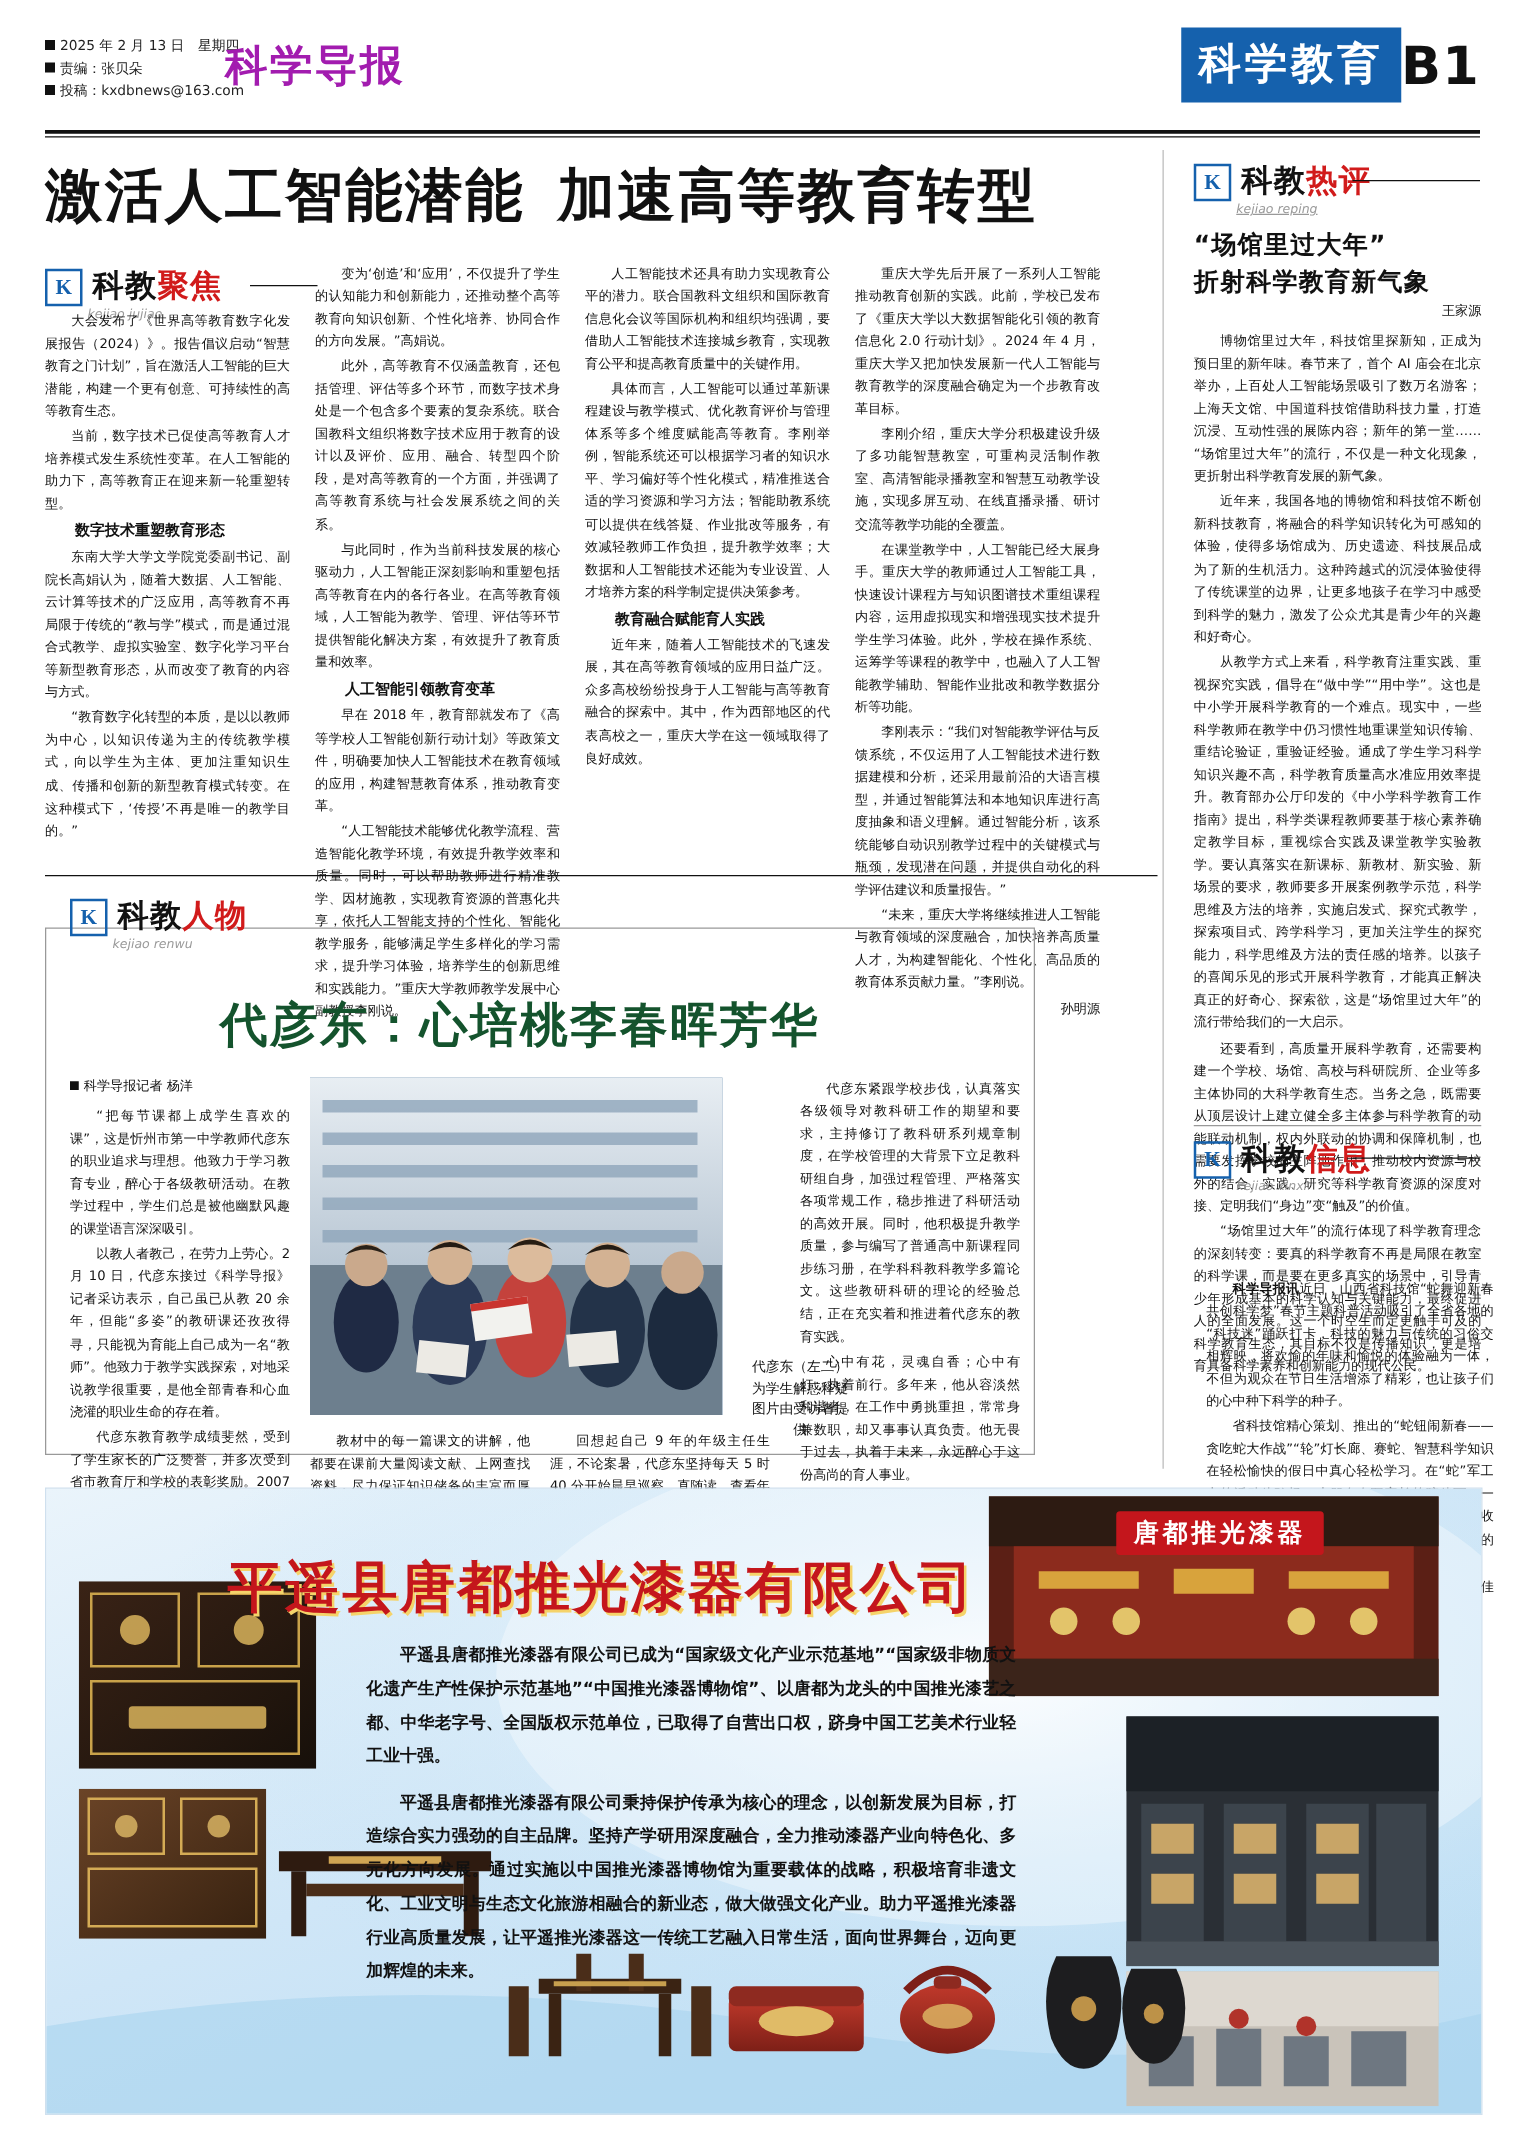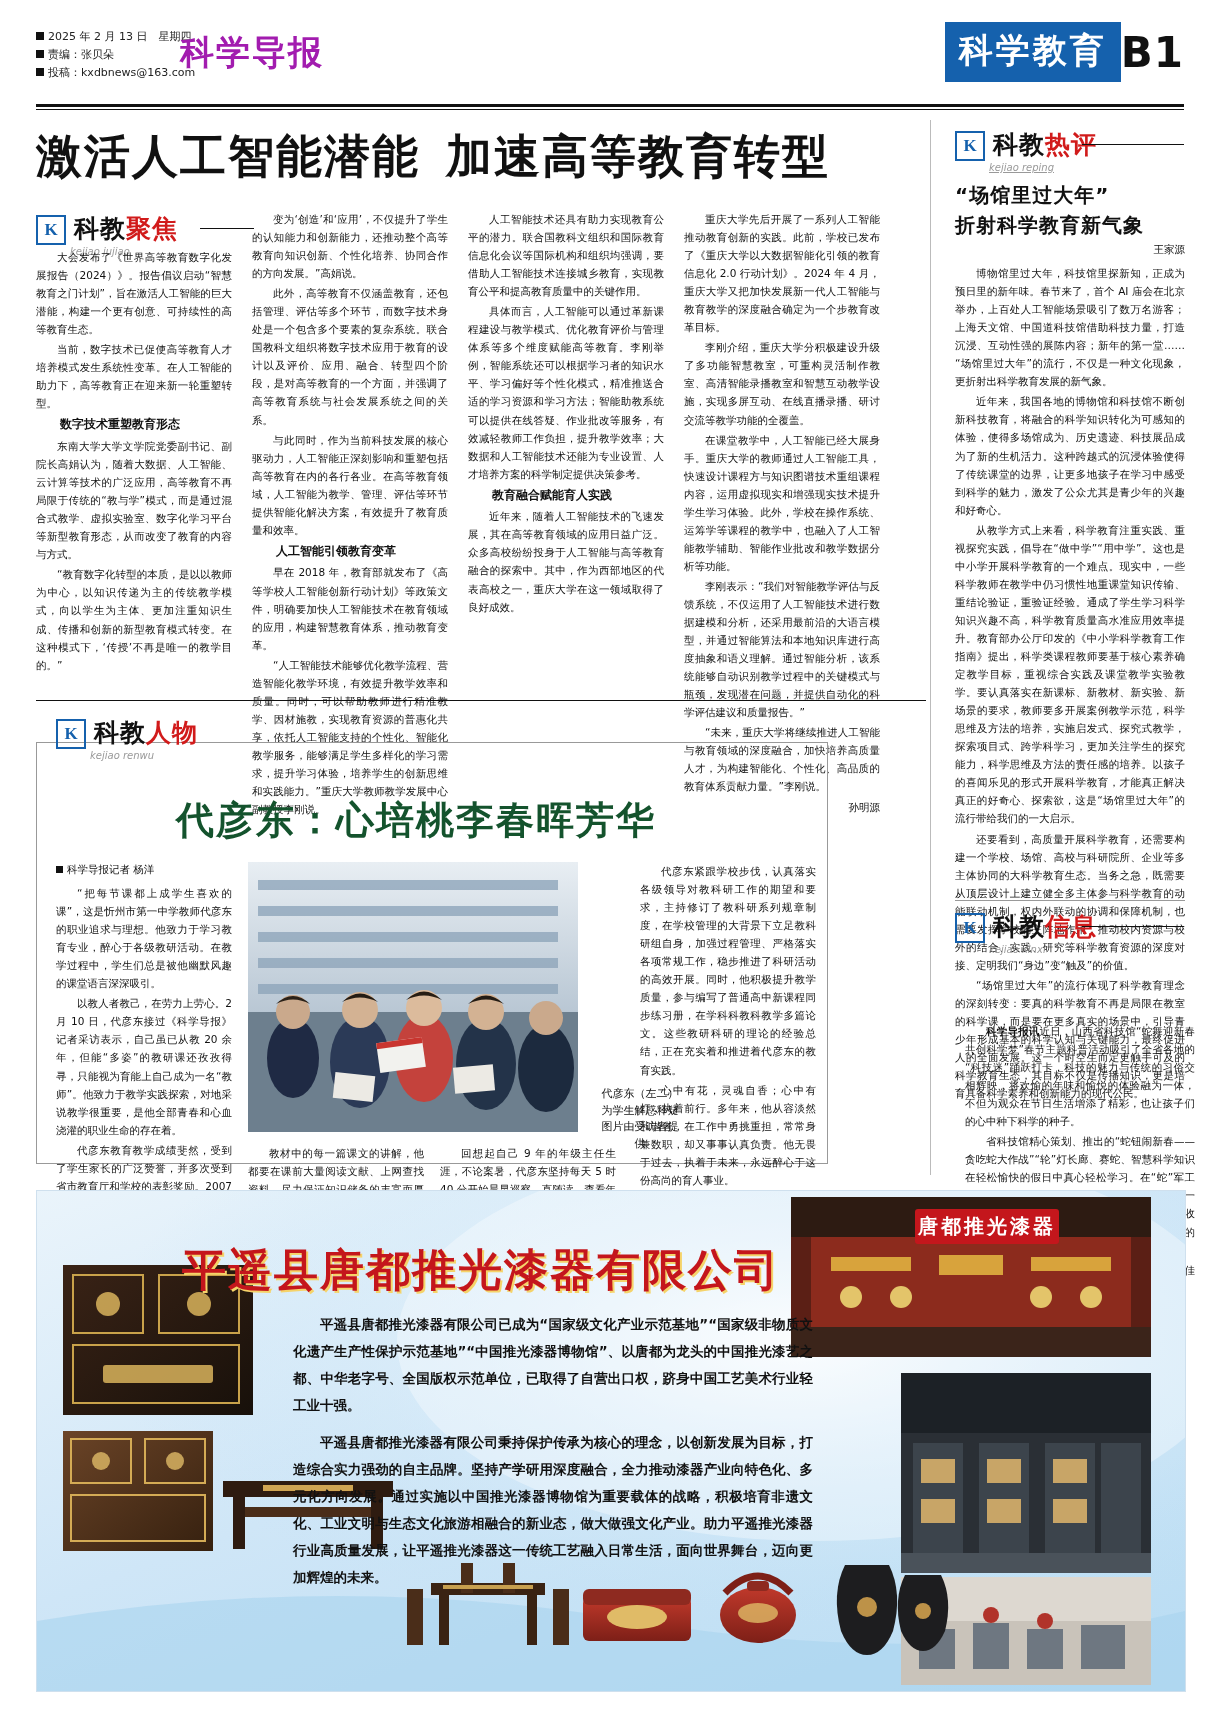--- a/index.html
+++ b/index.html
@@ -62,21 +62,21 @@
 
   
   .ad{position:absolute;left:36px;top:1190px;width:1148px;height:500px;
      background:linear-gradient(160deg,#eaf4fb 0%,#cfe6f7 45%,#b8dcf3 100%);
      border:1px solid #cfe0ee;overflow:hidden;}
   .ad-title{position:absolute;left:145px;top:50px;font-size:44px;font-weight:700;color:#c4161c;letter-spacing:2px;
      text-shadow:2px 2px 0 #f5d36a;}
   .ad-body{position:absolute;left:256px;top:120px;width:520px;font-size:13.5px;line-height:2.0;color:#111;text-align:justify;}
   .ad-body p{margin:0 0 10px 0;text-indent:2em;font-weight:700;}
   .ad-badge{position:absolute;right:126px;top:18px;background:#c4161c;color:#fff;font-size:20px;font-weight:700;
-     padding:4px 3px;letter-spacing:3px;border-radius:3px;}
+     padding:4px 14px;letter-spacing:3px;border-radius:3px;}
 </style>
 </head>
 <body>
 
 <div class="page">
 
   <div class="masthead">
     <div class="mh-left">
       <div><span class="bar"></span><span>2025 年 2 月 13 日　星期四</span></div>
       <div><span class="bar"></span><span>责编：张贝朵</span></div>

